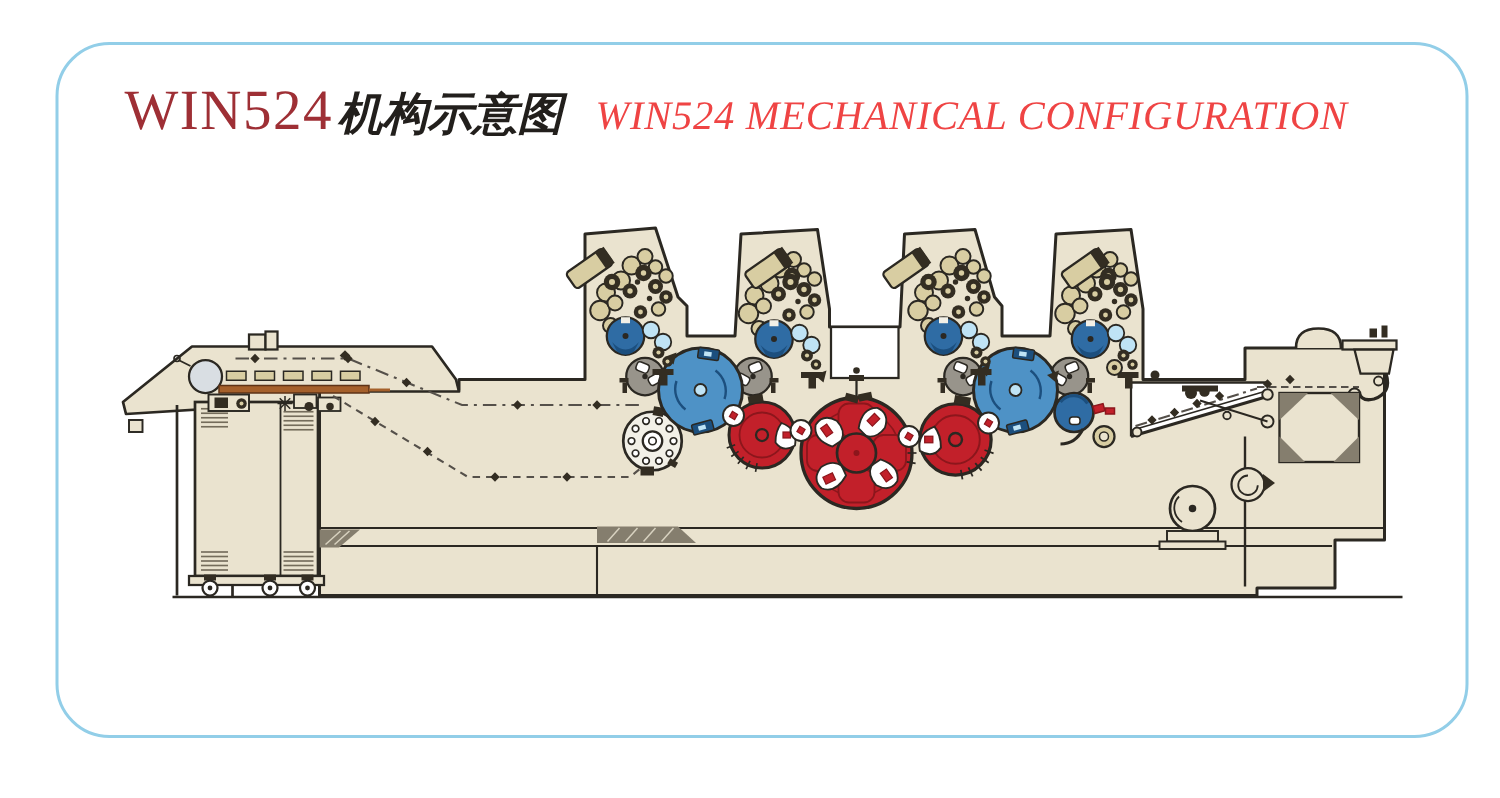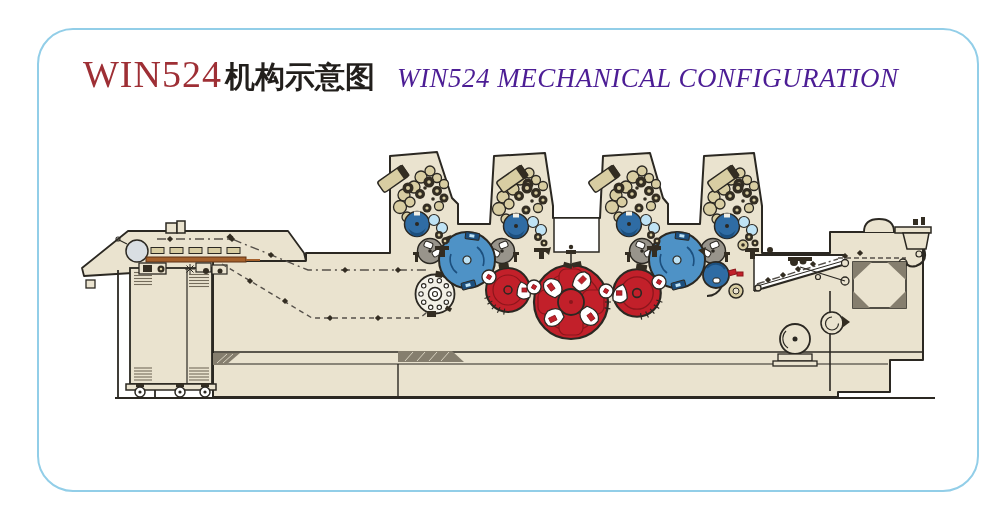--- a/index.html
+++ b/index.html
@@ -13,21 +13,21 @@
   .t-en{font-family:"Liberation Serif",serif;font-style:italic;font-size:27px;color:#A8A8A8;
         margin-left:22px;letter-spacing:0.5px;}
   svg.diagram{position:absolute;left:0;top:0;width:1000px;height:532px;}
 </style>
 </head>
 <body>
 
 <div class="page">
   <div class="frame" style="border-color: rgb(146, 206, 232);"></div>
   <div class="title-row">
-    <span class="t-model" style="color: rgb(158, 47, 53);">WIN524</span><span class="t-cn" style="color: rgb(34, 31, 28);">机构示意图</span><span class="t-en" style="color: #4c1d95;"><span>WIN524</span><span> MECHANICAL CONFIGURATION</span></span>
+    <span class="t-model" style="color: rgb(158, 47, 53);">WIN524</span><span class="t-cn" style="color: rgb(34, 31, 28); font-style: italic;">机构示意图</span><span class="t-en" style="color: #ef4444;"><span>WIN524</span><span> MECHANICAL CONFIGURATION</span></span>
   </div>
   <svg class="diagram" id="diagram" viewBox="0 0 1000 532">
       <g>
         <line x1="115" y1="398" x2="935" y2="398" stroke="#2B2822" stroke-width="1.8"></line>
         <path d="M213,260 L306,260 L306,253 L390,253 L390,156 L437,152 L452,198 L458,204 L458,224 L490,224 L494,156 L545,153 L553,206 L553,218 L600,218 L603,156 L650,153 L663,198 L668,204 L668,224 L700,224 L704,156 L754,153 L762,206 L762,253 L830,253 L830,232 L923,232 L923,360 L890,360 L890,392 L838,392 L838,397 L213,397 Z" fill="#EAE3CF" stroke="#2B2822" stroke-width="2" stroke-linejoin="round"></path>
         <path d="M864,232 Q864,219 879,219 Q894,219 894,232" fill="#EAE3CF" stroke="#2B2822" stroke-width="1.8"></path>
         <path d="M82,268 L128,231 L288,231 L304,253 L306,261 L213,261 L213,268 L84,276 Z" fill="#EAE3CF" stroke="#2B2822" stroke-width="1.8" stroke-linejoin="round"></path>
         <rect x="86" y="280" width="9" height="8" fill="#EAE3CF" stroke="#2B2822" stroke-width="1.3"></rect>
         <path d="M754,255 L846,255 L846,264 L754,291 Z" fill="#FFFFFF"></path>
         <line x1="754" y1="255" x2="846" y2="255" stroke="#2B2822" stroke-width="1.8"></line>

